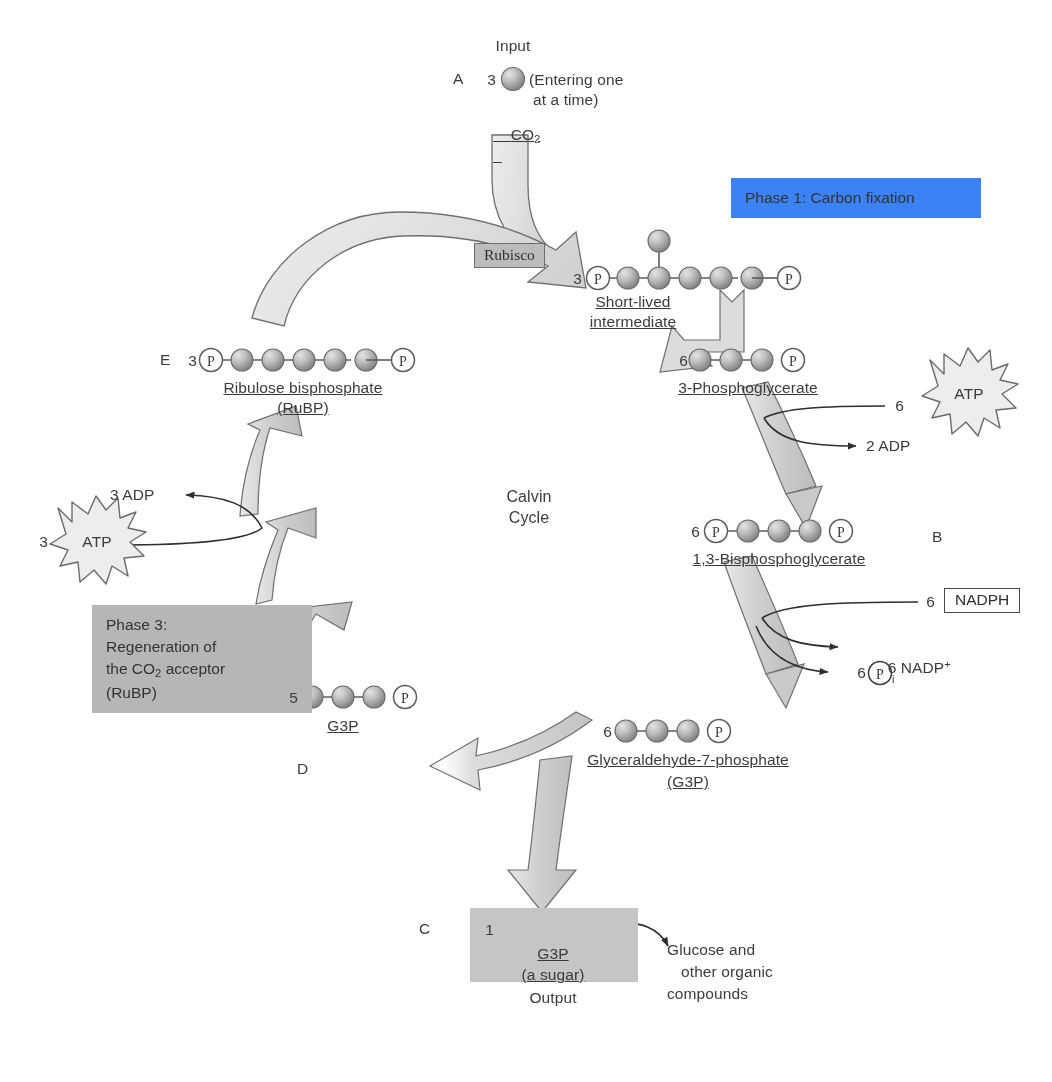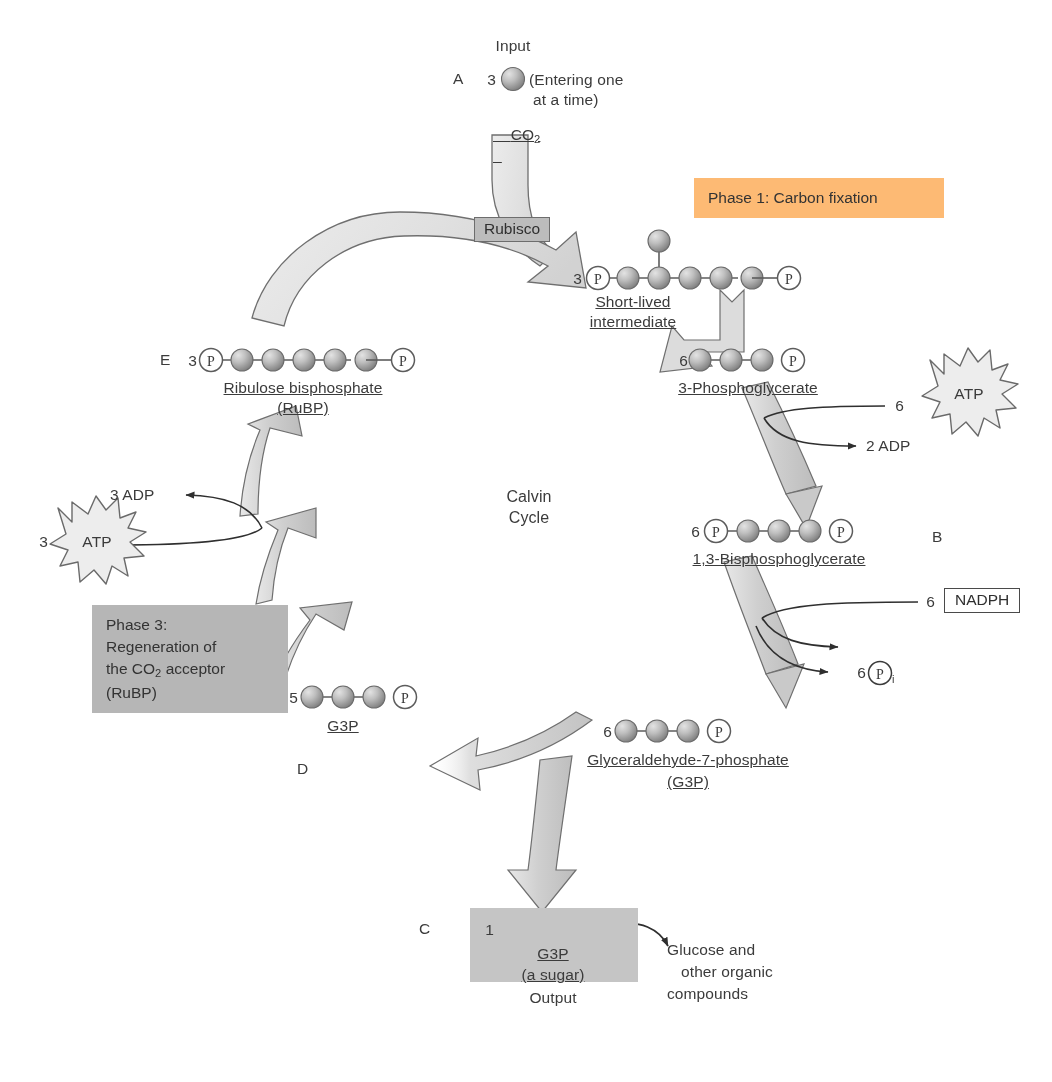--- a/index.html
+++ b/index.html
@@ -43,21 +43,21 @@
   
   .phase-box {
     position: absolute;
     color: #333333;
     font-size: 15.5px;
     line-height: 1.42;
     white-space: pre;
     padding: 9px 14px;
     box-sizing: border-box;
   }
-  .phase-light { background: #fdba74; }
+  .phase-light { background: #3b82f6; margin-left: 37px; }
   .phase-dark  { background: #b6b6b6; }
   
   .chip {
     position: absolute;
     font-size: 15.5px;
     color: #2f2f2f;
     box-sizing: border-box;
     text-align: center;
     white-space: nowrap;
   }
@@ -339,60 +339,63 @@
   <div class="sec-letter" style="left:453px; top:70px;">A</div>
   <div class="lbl right" style="left:496px; top:70px;">3</div>
   <div class="lbl" style="left:529px; top:70px;">(Entering one</div>
   <div class="lbl" style="left:533px; top:90px;">at a time)</div>
   <div class="lbl" style="left:493px; top:105px;text-decoration:underline;">
     <span>CO</span><span class="sub">2</span>
   </div>
 
   <div class="phase-box phase-light" style="left:694px; top:178px; width:250px;">Phase 1: Carbon fixation</div>
 
-  <div class="chip chip-rubisco" style="left:474px; top:217px;">Rubisco</div>
+  <div class="chip chip-rubisco" style="left:474px; top:243px;font-family:Liberation Serif, serif;">Rubisco</div>
 
   <div class="lbl right" style="left:582px; top:269px;">3</div>
   <div class="lbl center molname" style="left:633px; top:292px;">Short-lived</div>
   <div class="lbl center molname" style="left:633px; top:312px;">intermediate</div>
 
   <div class="lbl right" style="left:688px; top:351px;">6</div>
   <div class="lbl center molname" style="left:748px; top:378px;">3-Phosphoglycerate</div>
 
   <div class="lbl right" style="left:904px; top:396px;">6</div>
   <div class="lbl center" style="left:969px; top:384px;">ATP</div>
   <div class="lbl" style="left:866px; top:436px;">2 ADP</div>
 
   <div class="lbl right" style="left:700px; top:522px;">6</div>
   <div class="lbl center molname" style="left:779px; top:549px;">1,3-Bisphosphoglycerate</div>
   <div class="sec-letter" style="left:932px; top:528px;">B</div>
 
   <div class="lbl right" style="left:935px; top:592px;">6</div>
   <div class="chip chip-nadph" style="left:944px; top:588px;">NADPH</div>
+  <div class="lbl" style="left:870px; top:637px;">
+    <span>6 NADP<span class="sup">+</span></span>
+  </div>
   <div class="lbl right" style="left:866px; top:663px;">6</div>
   <div class="lbl" style="left:892px; top:672px; font-size:11px;">i</div>
 
 
   <div class="lbl right" style="left:612px; top:722px;">6</div>
   <div class="lbl center molname" style="left:688px; top:750px;">Glyceraldehyde-7-phosphate</div>
   <div class="lbl center molname" style="left:688px; top:772px;">(G3P)</div>
 
   <div class="lbl center big" style="left:529px; top:487px;">Calvin</div>
   <div class="lbl center big" style="left:529px; top:508px;">Cycle</div>
 
   <div class="sec-letter" style="left:160px; top:351px;">E</div>
   <div class="lbl right" style="left:197px; top:351px;">3</div>
   <div class="lbl center molname" style="left:303px; top:378px;">Ribulose bisphosphate</div>
   <div class="lbl center molname" style="left:303px; top:398px;">(RuBP)</div>
 
   <div class="lbl" style="left:110px; top:485px;">3 ADP</div>
   <div class="lbl right" style="left:48px; top:532px;">3</div>
   <div class="lbl center" style="left:97px; top:532px;">ATP</div>
 
-  <div class="phase-box phase-dark" style="left:92px; top:605px; width:196px;"><span>Phase 3:
+  <div class="phase-box phase-dark" style="left:92px; top:605px; width:220px;"><span>Phase 3:
 Regeneration of
 the CO</span><span class="sub">2</span><span> acceptor
 (RuBP)</span></div>
 
   <div class="lbl right" style="left:298px; top:688px;">5</div>
   <div class="lbl center molname" style="left:343px; top:716px;">G3P</div>
   <div class="sec-letter" style="left:297px; top:760px;">D</div>
 
   <div class="sec-letter" style="left:419px; top:920px;">C</div>
   <div class="lbl right" style="left:494px; top:920px;">1</div>

